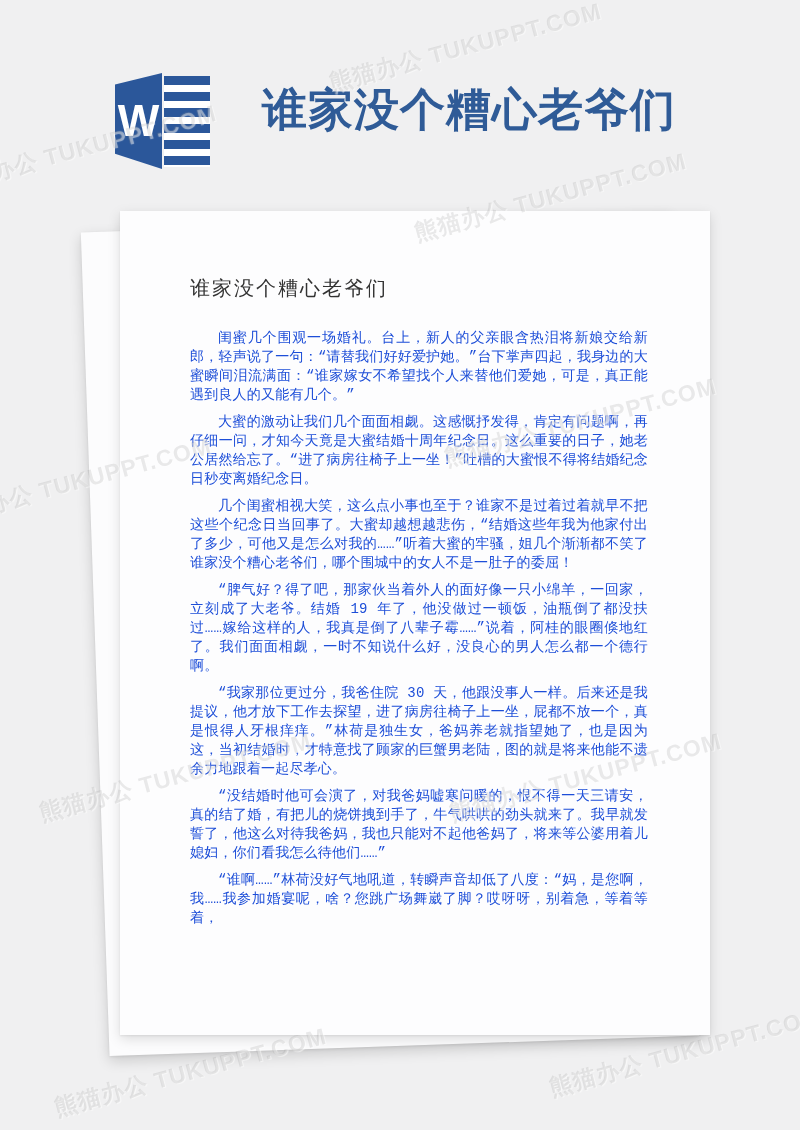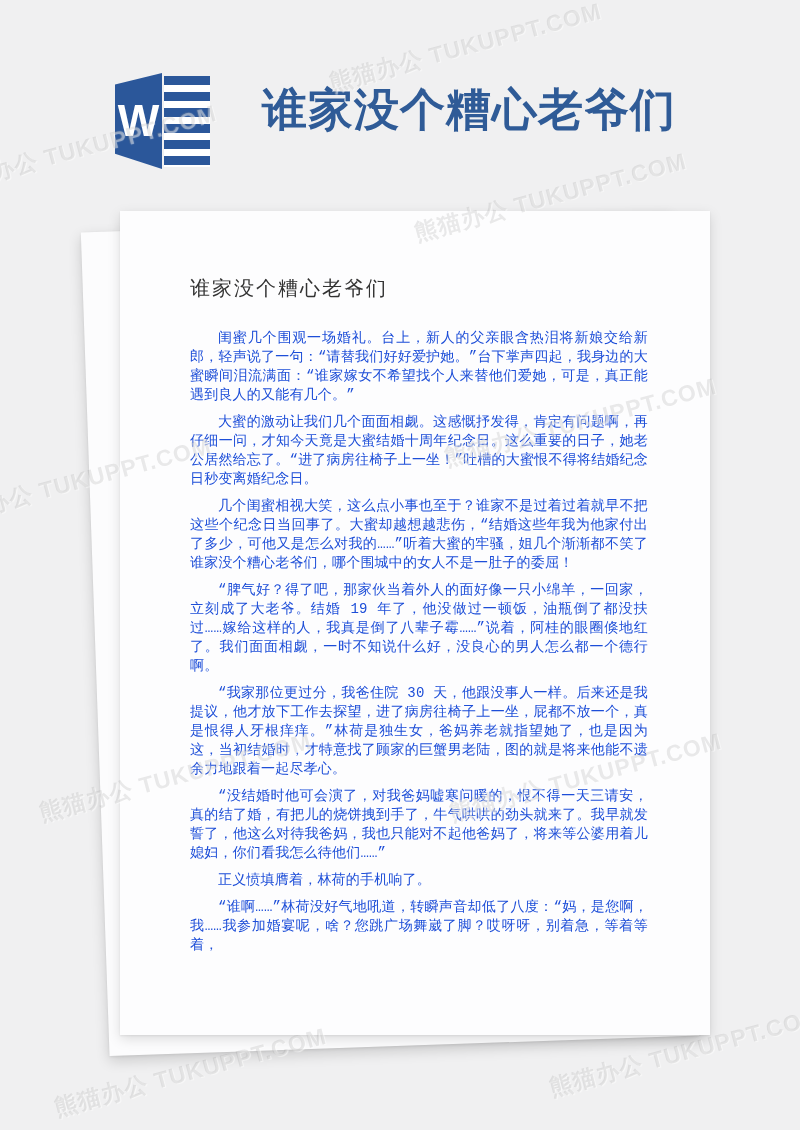--- a/index.html
+++ b/index.html
@@ -145,21 +145,20 @@
 
   <div class="doc-page">
     <h2 class="doc-title">谁家没个糟心老爷们</h2>
     <div id="paragraphs">
         <p class="doc-par">闺蜜几个围观一场婚礼。台上，新人的父亲眼含热泪将新娘交给新郎，轻声说了一句：“请替我们好好爱护她。”台下掌声四起，我身边的大蜜瞬间泪流满面：“谁家嫁女不希望找个人来替他们爱她，可是，真正能遇到良人的又能有几个。”</p>
         <p class="doc-par">大蜜的激动让我们几个面面相觑。这感慨抒发得，肯定有问题啊，再仔细一问，才知今天竟是大蜜结婚十周年纪念日。这么重要的日子，她老公居然给忘了。“进了病房往椅子上一坐！”吐槽的大蜜恨不得将结婚纪念日秒变离婚纪念日。</p>
         <p class="doc-par">几个闺蜜相视大笑，这么点小事也至于？谁家不是过着过着就早不把这些个纪念日当回事了。大蜜却越想越悲伤，“结婚这些年我为他家付出了多少，可他又是怎么对我的……”听着大蜜的牢骚，姐几个渐渐都不笑了 谁家没个糟心老爷们，哪个围城中的女人不是一肚子的委屈！</p>
         <p class="doc-par">“脾气好？得了吧，那家伙当着外人的面好像一只小绵羊，一回家，立刻成了大老爷。结婚 19 年了，他没做过一顿饭，油瓶倒了都没扶过……嫁给这样的人，我真是倒了八辈子霉……”说着，阿桂的眼圈倏地红了。我们面面相觑，一时不知说什么好，没良心的男人怎么都一个德行啊。</p>
         <p class="doc-par">“我家那位更过分，我爸住院 30 天，他跟没事人一样。后来还是我提议，他才放下工作去探望，进了病房往椅子上一坐，屁都不放一个，真是恨得人牙根痒痒。”林荷是独生女，爸妈养老就指望她了，也是因为这，当初结婚时，才特意找了顾家的巨蟹男老陆，图的就是将来他能不遗余力地跟着一起尽孝心。</p>
         <p class="doc-par">“没结婚时他可会演了，对我爸妈嘘寒问暖的，恨不得一天三请安，真的结了婚，有把儿的烧饼拽到手了，牛气哄哄的劲头就来了。我早就发誓了，他这么对待我爸妈，我也只能对不起他爸妈了，将来等公婆用着儿媳妇，你们看我怎么待他们……”</p>
-        <p class="doc-par">正义愤填膺着，林荷的手机响了。</p>
         <p class="doc-par">“谁啊……”林荷没好气地吼道，转瞬声音却低了八度：“妈，是您啊，我……我参加婚宴呢，啥？您跳广场舞崴了脚？哎呀呀，别着急，等着等着，</p>
       </div>
   </div>
 
   <div class="wm-layer" id="watermarks">
       <div class="wm" style="left: -55px; top: 170px;">熊猫办公 TUKUPPT.COM</div>
       <div class="wm" style="left: 330px; top: 68px;">熊猫办公 TUKUPPT.COM</div>
       <div class="wm" style="left: 415px; top: 218px;">熊猫办公 TUKUPPT.COM</div>
       <div class="wm" style="left: -60px; top: 503px;">熊猫办公 TUKUPPT.COM</div>
       <div class="wm" style="left: 445px; top: 443px;">熊猫办公 TUKUPPT.COM</div>

